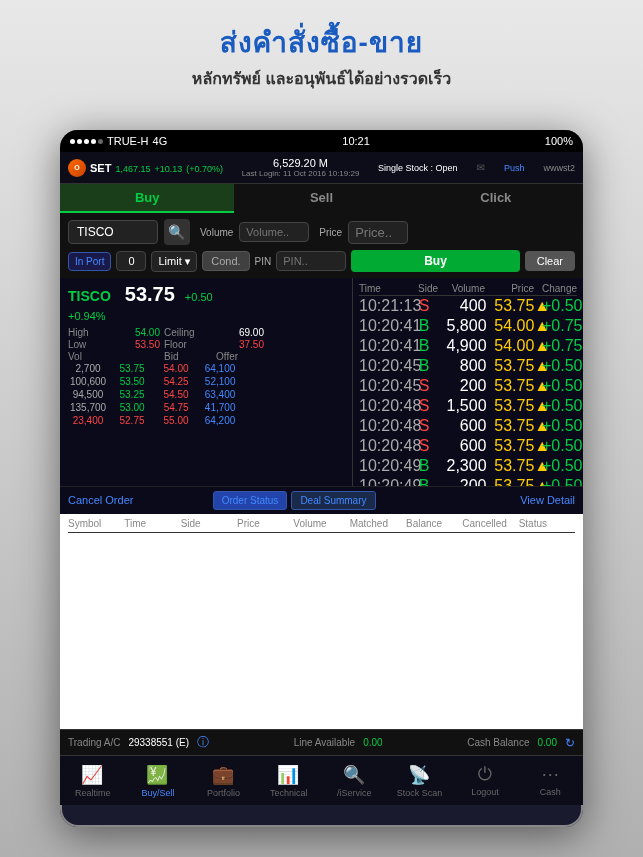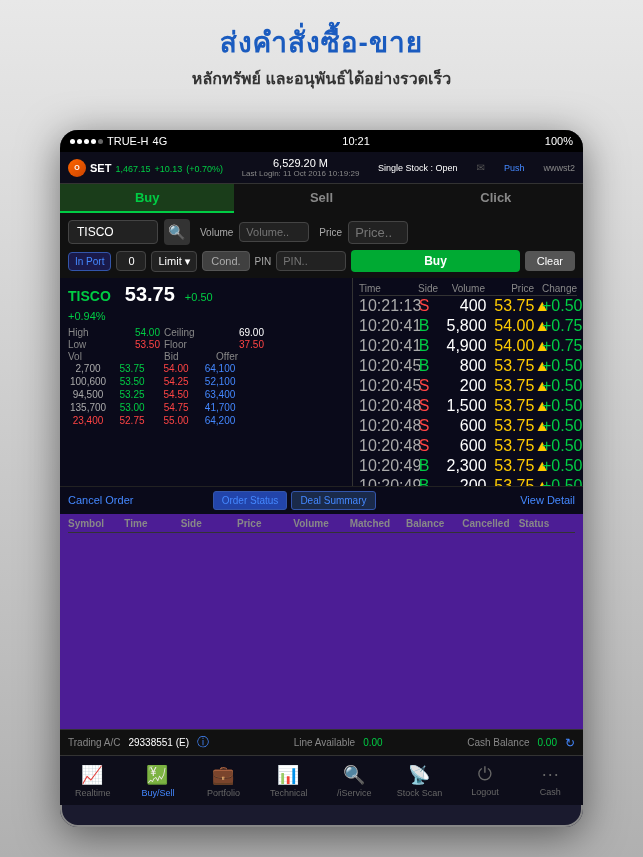--- a/index.html
+++ b/index.html
@@ -274,24 +274,23 @@
       color: #4488ff;
       font-size: 10px;
       padding: 3px 8px;
       cursor: pointer;
     }
     .action-btn.active { background: #2244aa; }
     .view-detail { color: #4488ff; font-size: 11px; cursor: pointer; }
 
     
     .order-table {
-      background: #4c1d95;
+      background: #ffffff;
       padding: 4px 8px;
       flex: 1;
-      font-weight: bold;
     }
     .ot-header {
       display: flex;
       border-bottom: 1px solid #333;
       padding-bottom: 3px;
     }
     .ot-col { color: #888; font-size: 10px; flex: 1; }
 
     
     .bottom-bar {

